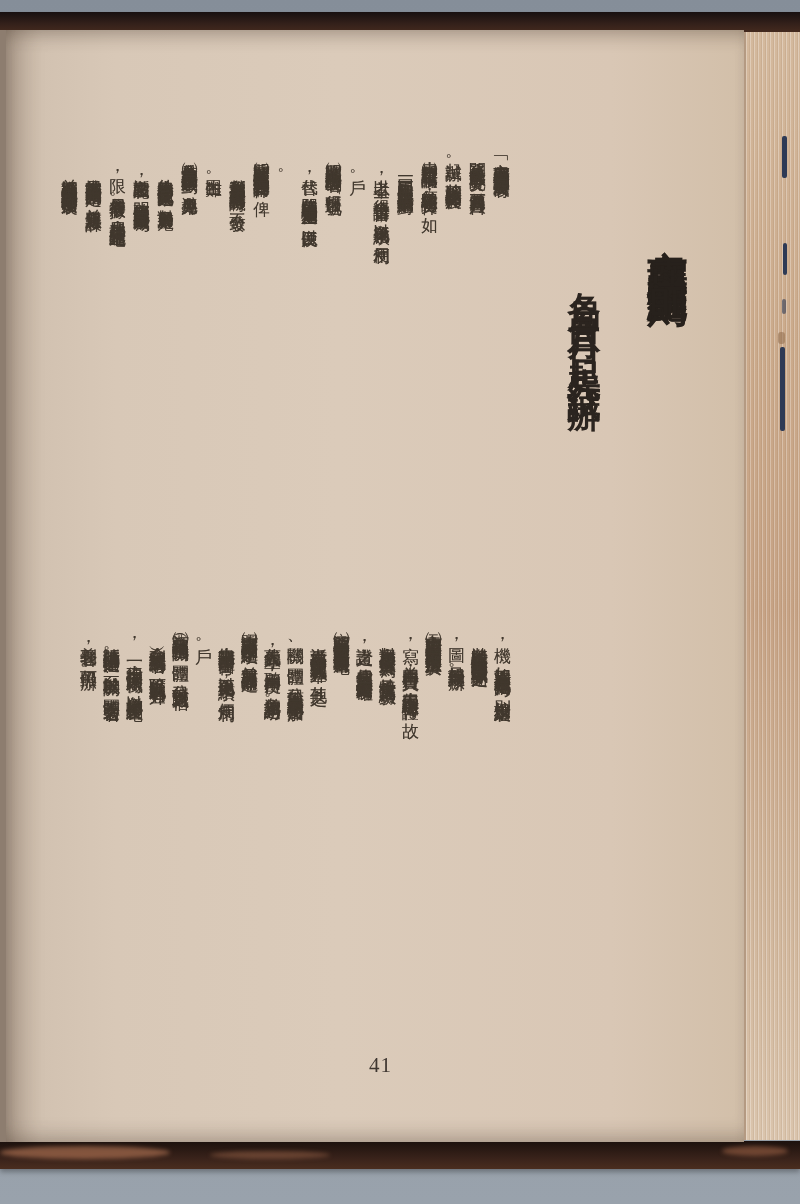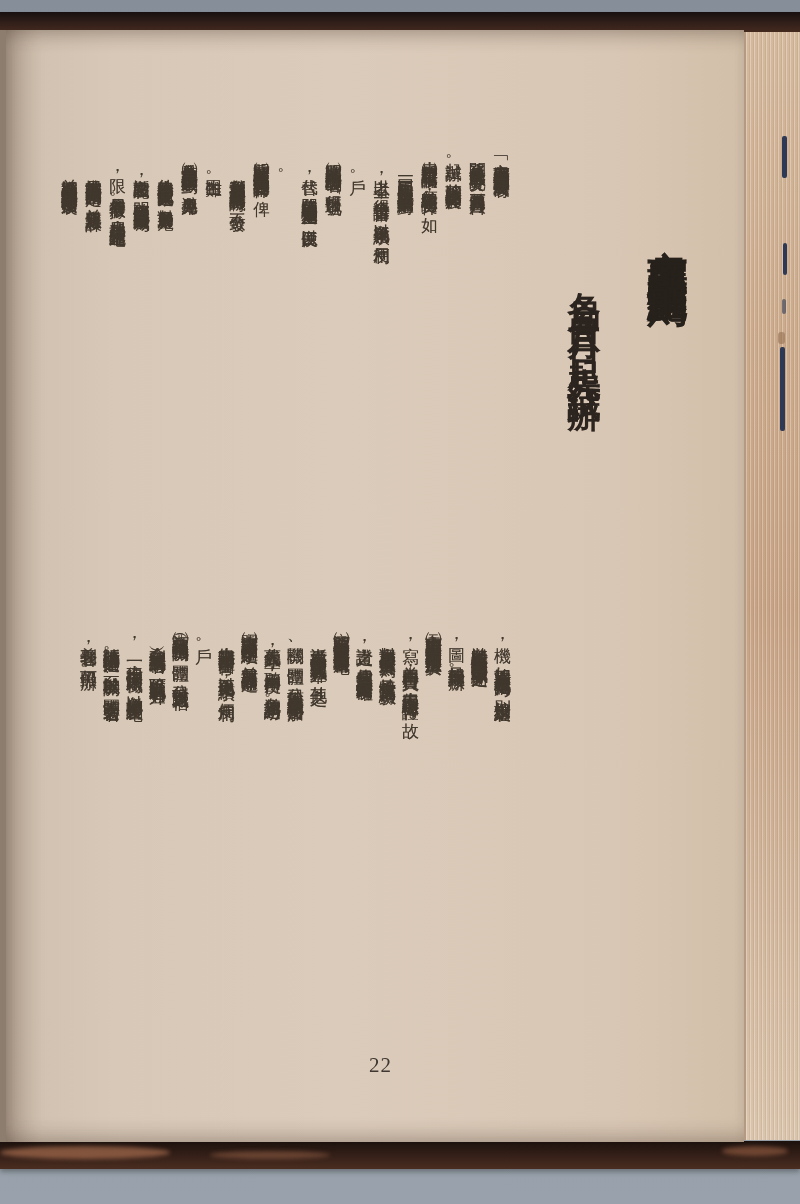--- a/index.html
+++ b/index.html
@@ -123,21 +123,21 @@
         <div class="tcol">㈦明訂市話用戶更換印鑑之手續，並另製訂更換印鑑通</div>
         <div class="tcol indent">知書附於用戶印鑑卡背面，以簡化更換手續，便利用</div>
         <div class="tcol indent">戶。</div>
         <div class="tcol">㈧訂定住宅用戶（包括機關、團體、公司行號之職員宿</div>
         <div class="tcol indent">舍）刊登電話號碼簿名稱，除僅可以私人名稱刊登外</div>
         <div class="tcol indent">，一律不得加刊使用人職銜，以免增加用戶查閱及電</div>
         <div class="tcol indent">話號碼簿編印之困擾。至於以機關、團體等之宿舍名</div>
         <div class="tcol indent">義刊登者，仍可照辦。</div>
       </div>
 
-    <div class="page-number">22</div>
+    <div class="page-number">41</div>
   </div>
 
   <div class="fore-edge"></div>
   <div class="ink ink1"></div>
   <div class="ink ink2"></div>
   <div class="ink ink3"></div>
   <div class="ink ink4"></div>
   <div class="ink-smudge"></div>
 
 </div>

